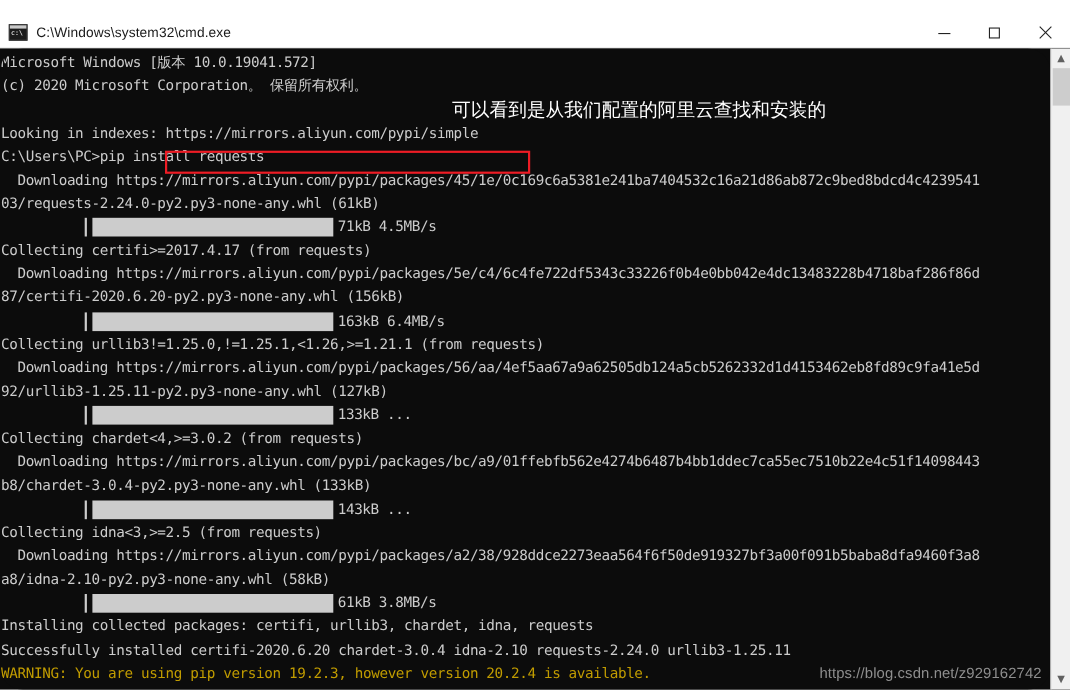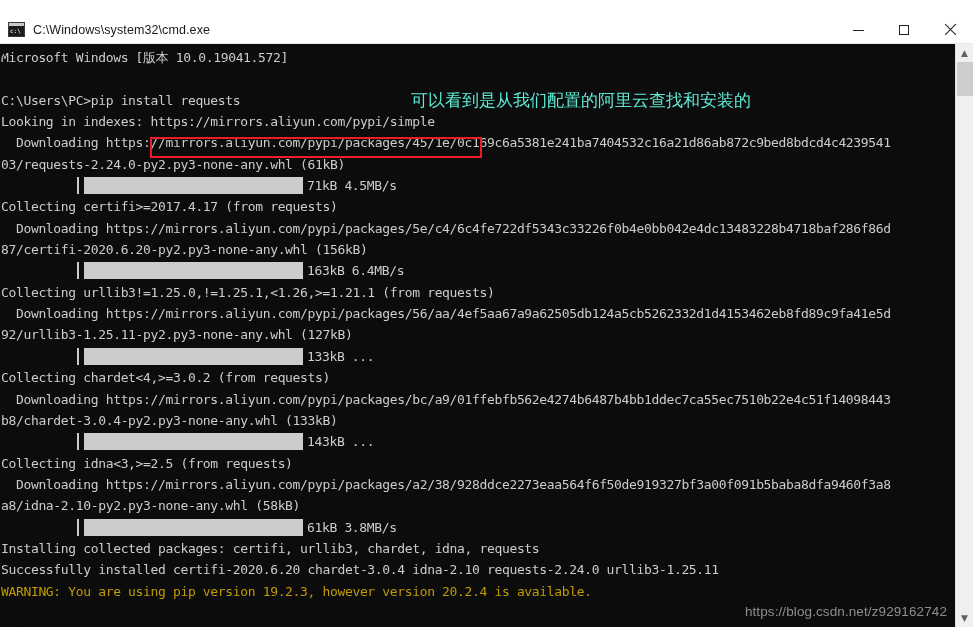--- a/index.html
+++ b/index.html
@@ -145,21 +145,21 @@
   .bartext { margin-left: 4px; }
 
   
   #annotation {
     position: absolute;
     left: 411px;
     top: 45px;
     font-family: "DejaVu Sans", "Liberation Sans", sans-serif;
     font-size: 17px;
     line-height: 22px;
-    color: #5eead4;
+    color: #ffffff;
     white-space: nowrap;
   }
   
   #url-box {
     position: absolute;
     left: 150px;
     top: 93px;
     width: 332px;
     height: 21px;
     border: 2px solid #ee1c25;
@@ -229,23 +229,24 @@
         <span class="glyph-close"></span>
       </div>
     </div>
   </div>
 
   <div id="body-area">
 
     <div id="console">
       <div id="console-lines">
           <div class="line">Microsoft Windows [版本 10.0.19041.572]</div>
+          <div class="line">(c) 2020 Microsoft Corporation。 保留所有权利。</div>
           <div class="line"></div>
+          <div class="line">Looking in indexes: https://mirrors.aliyun.com/pypi/simple</div>
           <div class="line">C:\Users\PC&gt;pip install requests</div>
-          <div class="line">Looking in indexes: https://mirrors.aliyun.com/pypi/simple</div>
           <div class="line">  Downloading https://mirrors.aliyun.com/pypi/packages/45/1e/0c169c6a5381e241ba7404532c16a21d86ab872c9bed8bdcd4c4239541</div>
           <div class="line">03/requests-2.24.0-py2.py3-none-any.whl (61kB)</div>
           <div class="barline"><span class="bar"><i></i></span><span class="bartext">71kB 4.5MB/s</span></div>
           <div class="line">Collecting certifi&gt;=2017.4.17 (from requests)</div>
           <div class="line">  Downloading https://mirrors.aliyun.com/pypi/packages/5e/c4/6c4fe722df5343c33226f0b4e0bb042e4dc13483228b4718baf286f86d</div>
           <div class="line">87/certifi-2020.6.20-py2.py3-none-any.whl (156kB)</div>
           <div class="barline"><span class="bar"><i></i></span><span class="bartext">163kB 6.4MB/s</span></div>
           <div class="line">Collecting urllib3!=1.25.0,!=1.25.1,&lt;1.26,&gt;=1.21.1 (from requests)</div>
           <div class="line">  Downloading https://mirrors.aliyun.com/pypi/packages/56/aa/4ef5aa67a9a62505db124a5cb5262332d1d4153462eb8fd89c9fa41e5d</div>
           <div class="line">92/urllib3-1.25.11-py2.py3-none-any.whl (127kB)</div>

